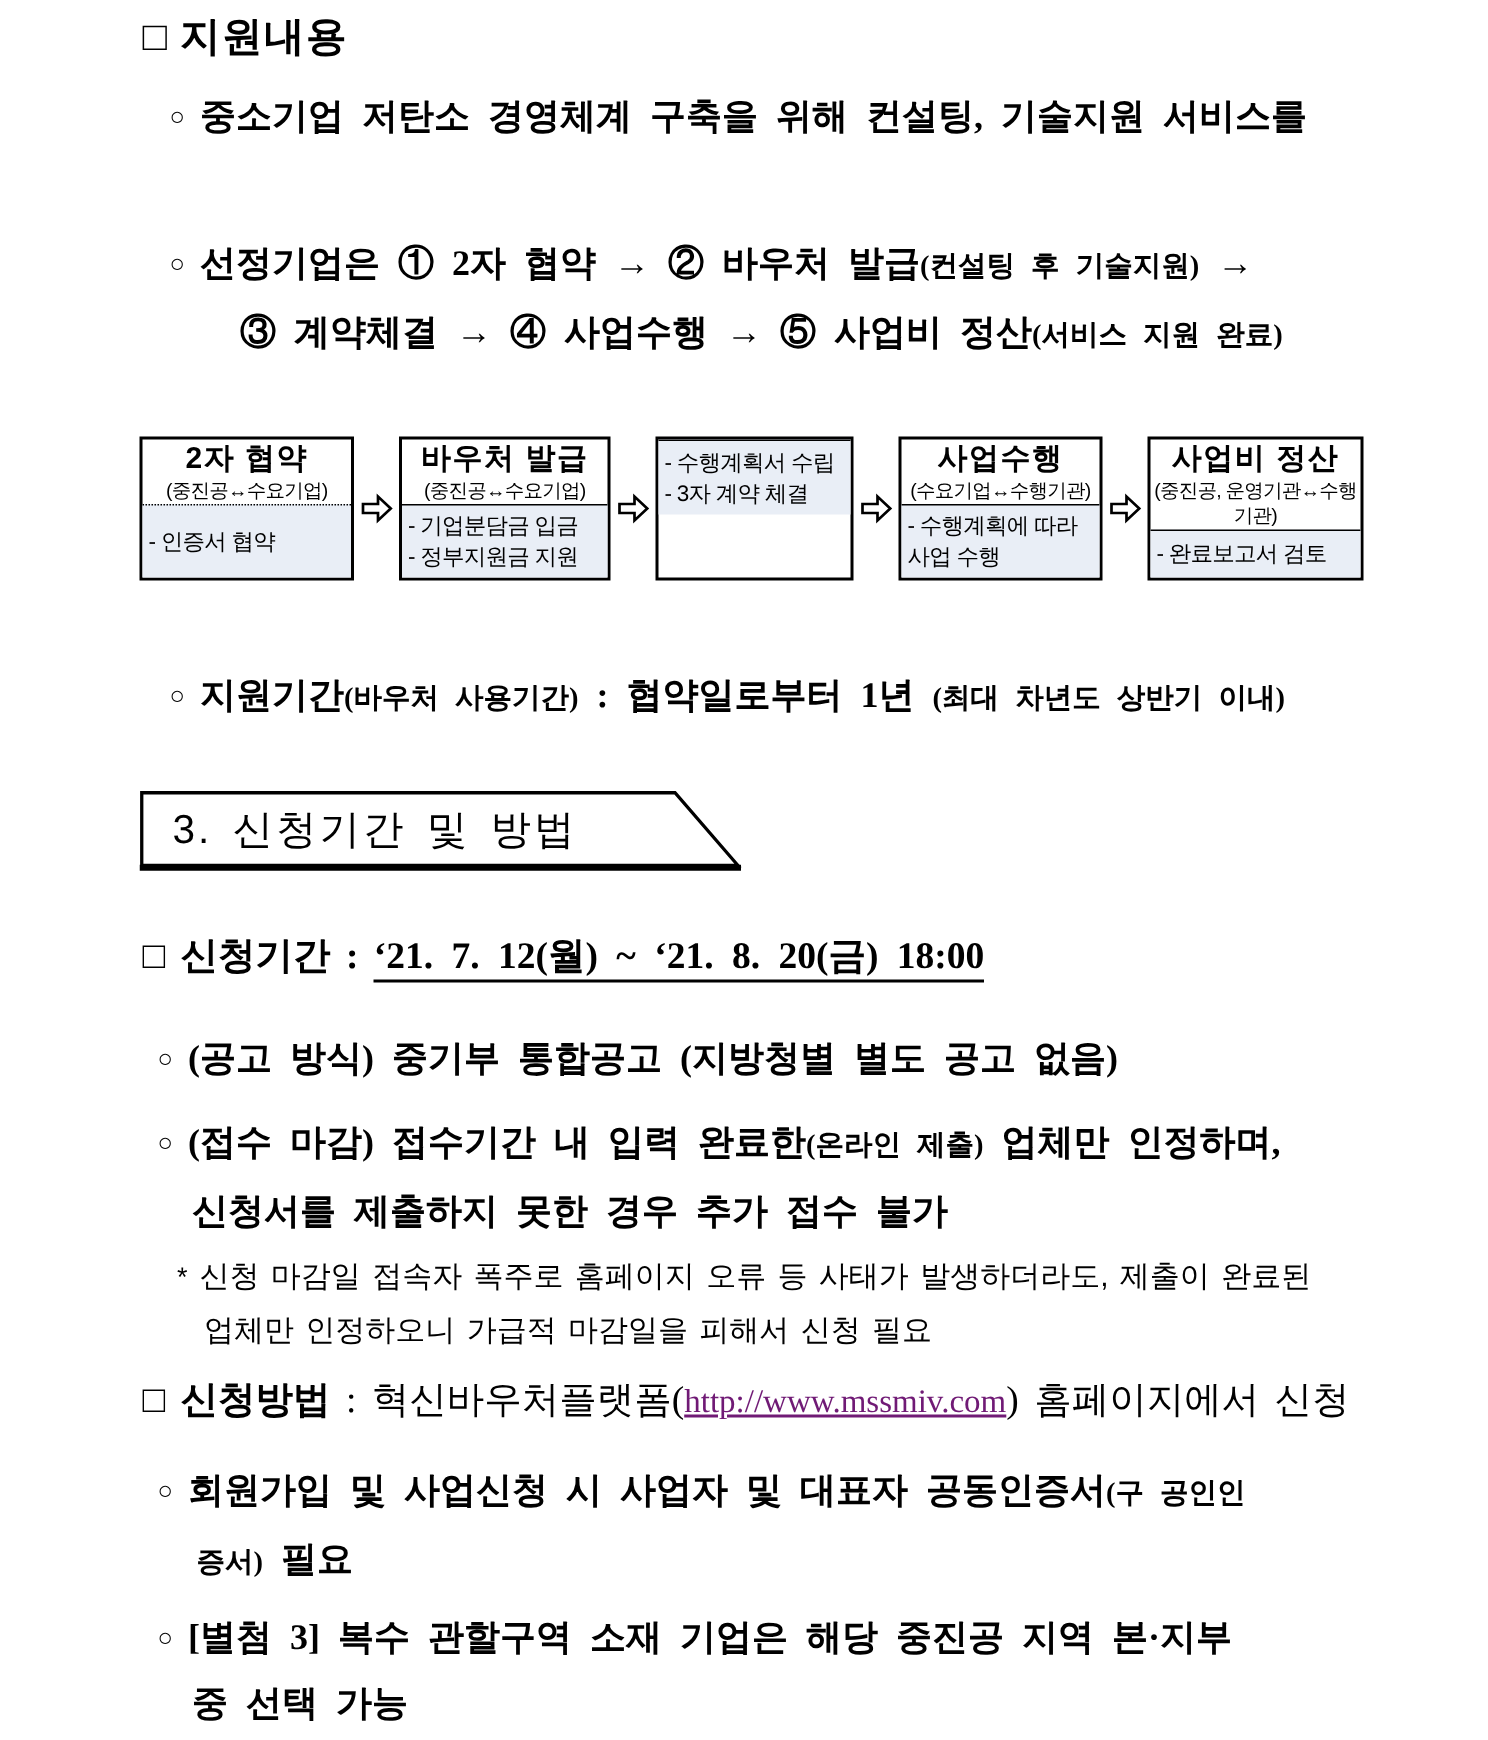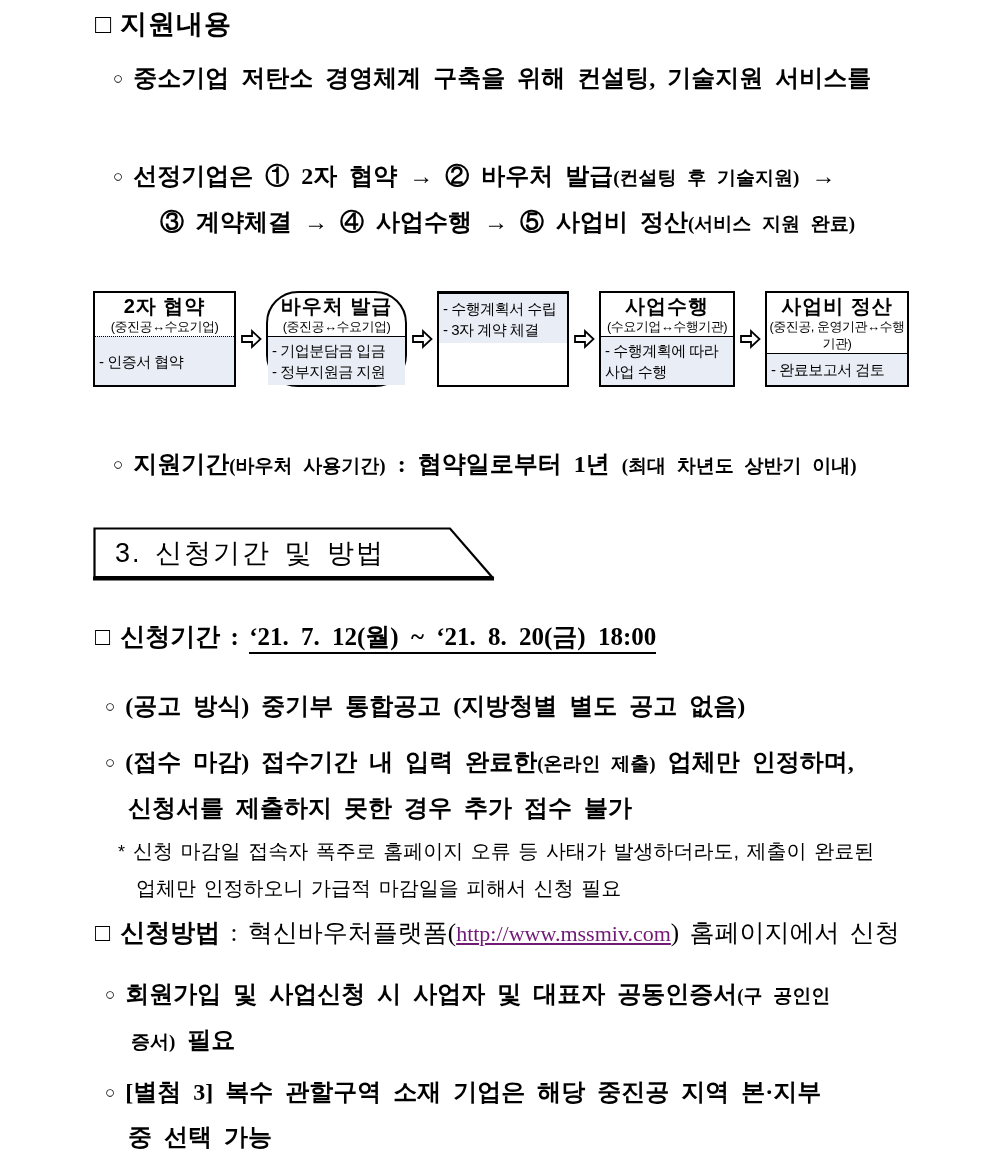--- a/index.html
+++ b/index.html
@@ -81,21 +81,21 @@
         </div>
         <div class="fbody">
           <div>- 인증서 협약</div>
         </div>
       </div>
       <div class="farrow">
         <svg width="22" height="24" viewBox="0 0 22 24">
           <path d="M2 9 H12 V4 L20.5 12 L12 20 V15 H2 Z" fill="#ffffff" stroke="#000000" stroke-width="1.8" stroke-linejoin="miter"></path>
         </svg>
       </div>
-      <div class="fbox" style="width: 141px; border-radius: 32px;">
+      <div class="fbox" style="width: 141px;">
         <div class="fhead">
           <div class="ftitle">바우처 발급</div>
           <div class="fsub">(중진공↔수요기업)</div>
         </div>
         <div class="fbody">
           <div>- 기업분담금 입금</div>
           <div>- 정부지원금 지원</div>
         </div>
       </div>
       <div class="farrow">

